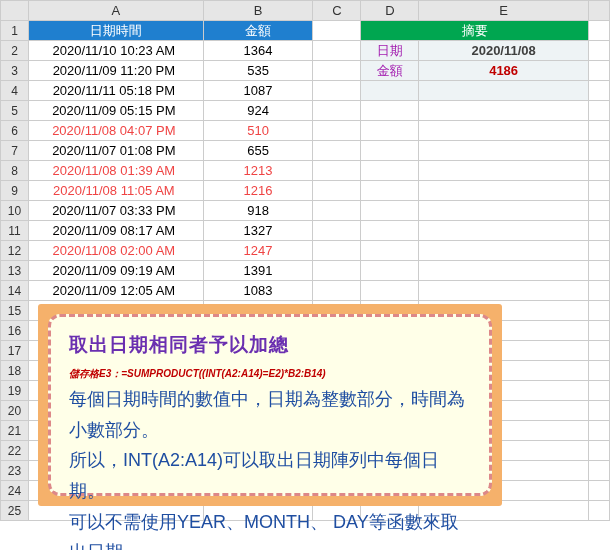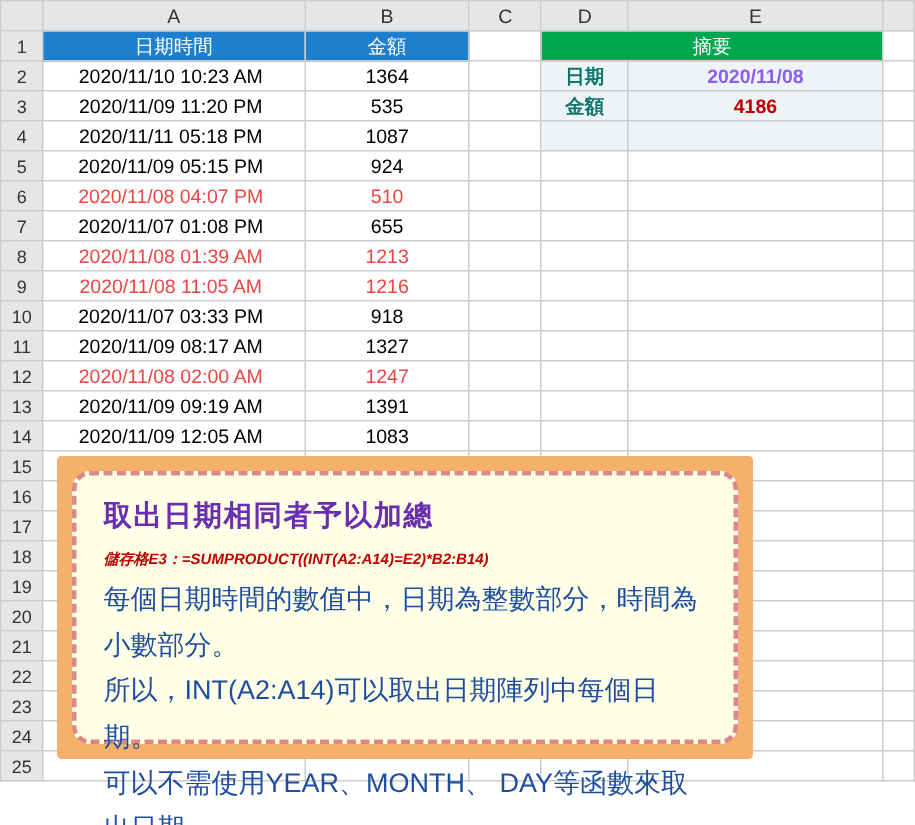--- a/index.html
+++ b/index.html
@@ -37,22 +37,22 @@
     font-size: 12px;
   }
   .colhead {
     background: #e6e6e6;
     color: #333;
     font-size: 13px;
   }
   .hdr1 { background: #1f7fcf; color: #fff; margin-top: 44px; }
   .hdr2 { background: #00a650; color: #fff; }
   .green { color: #ef4444; }
-  .darklabel { color: #0f766e; font-weight: bold; text-align: center; }
-  .darkdate { color: #8b5cf6; font-weight: bold; }
+  .darklabel { color: #a21caf; font-weight: normal; text-align: center; }
+  .darkdate { color: #404040; font-weight: bold; }
   .darkval { color: #c00000; font-weight: bold; }
   .right { text-align: center; padding-right: 8px; }
 
   .summary-cell {
     background: #eef3f5;
   }
 
   .callout-wrap {
     position: absolute;
     left: 38px;

